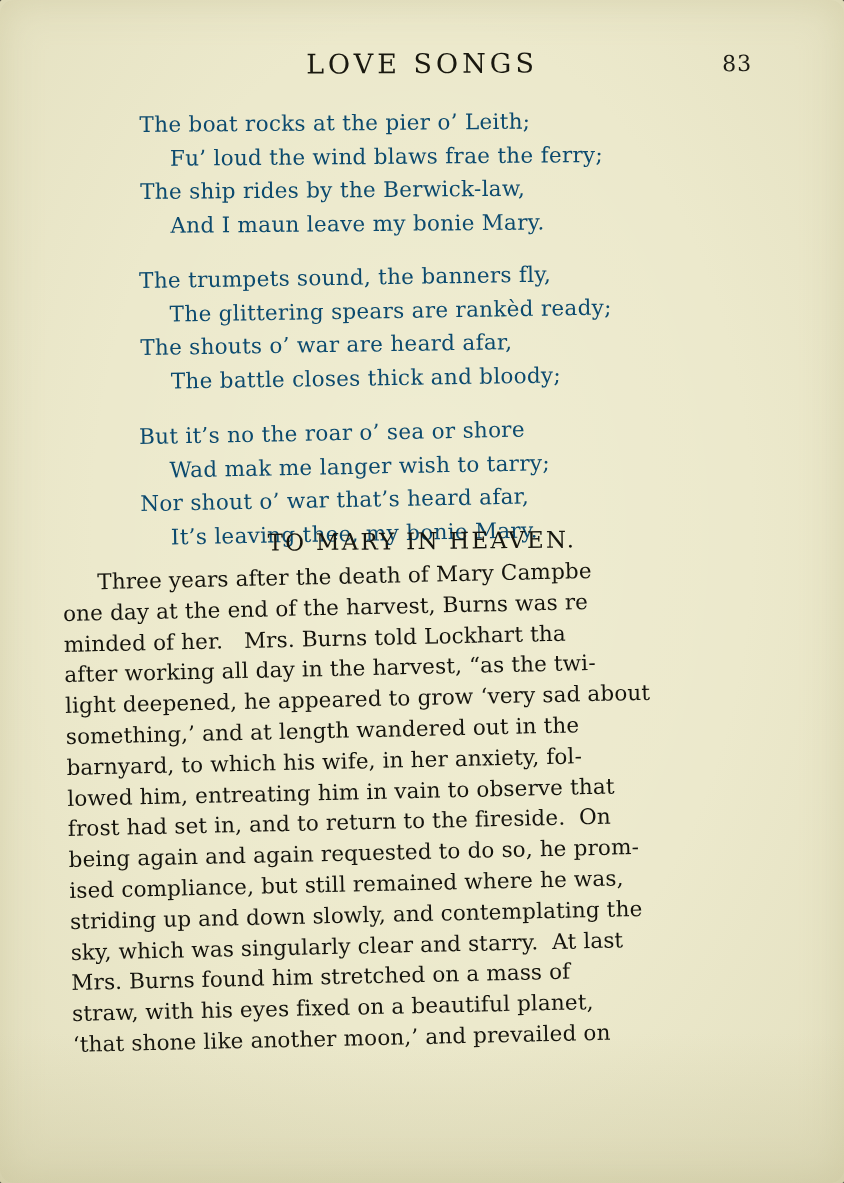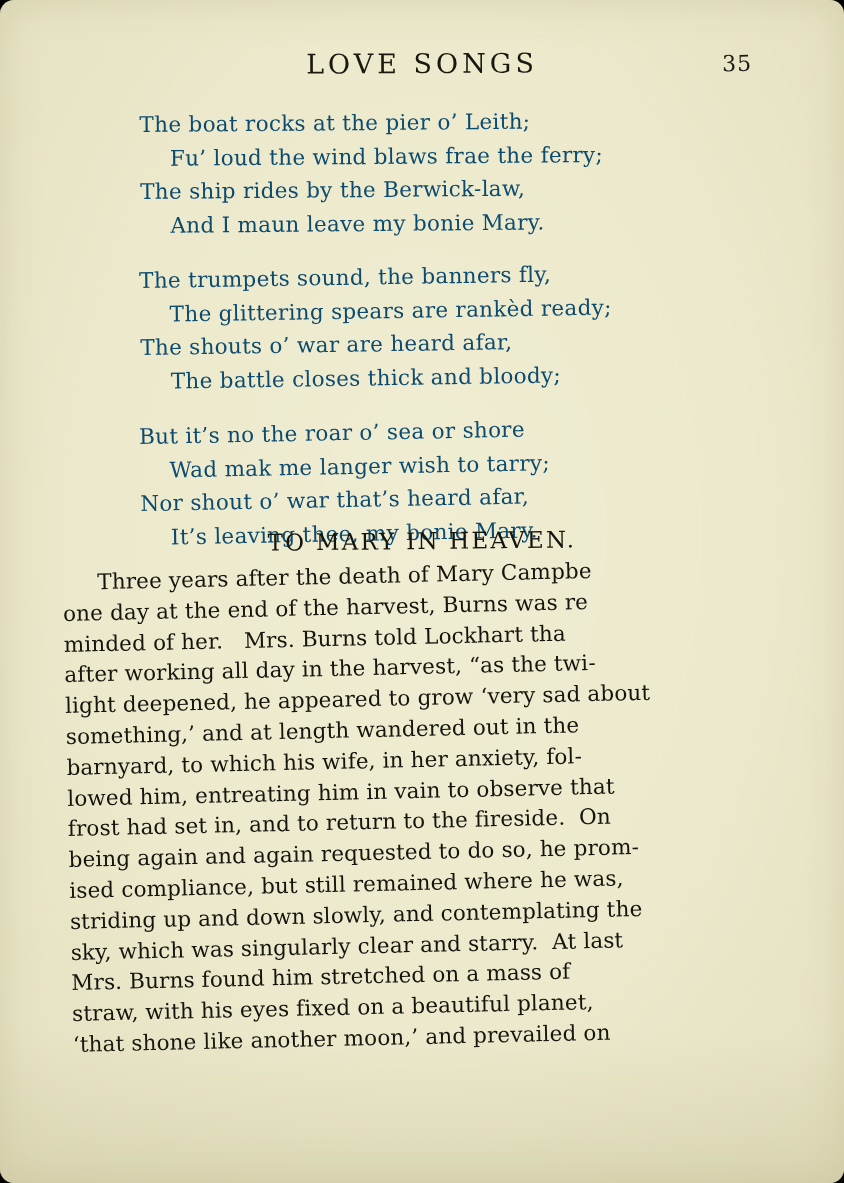--- a/index.html
+++ b/index.html
@@ -8,21 +8,21 @@
     background: #000000;
   }
   .page {
     position: relative;
     width: 844px;
     height: 1183px;
     margin: 0 auto;
     background: #ece9cc;
     overflow: hidden;
     
-    border-radius: 14px;
+    border-radius: 2px;
     box-shadow: inset 0 0 40px rgba(190,185,140,0.45);
   }
   
   .page::after {
     content: "";
     position: absolute;
     inset: 0;
     pointer-events: none;
     background:
       radial-gradient(ellipse at 50% 45%, rgba(255,255,240,0.18) 0%, rgba(232,228,196,0.0) 55%, rgba(205,200,160,0.28) 100%);
@@ -140,21 +140,21 @@
   }
 </style>
 </head>
 <body>
 
 <div class="page">
   <div class="sheet">
 
     <div class="header">
       <div class="running-head">LOVE SONGS</div>
-      <div class="folio">35</div>
+      <div class="folio">83</div>
     </div>
 
     <div class="poem">
 
       <div class="stanza skew-1">
         <div class="line">The boat rocks at the pier o’ Leith;</div>
         <div class="line indent">Fu’ loud the wind blaws frae the ferry;</div>
         <div class="line">The ship rides by the Berwick-law,</div>
         <div class="line indent">And I maun leave my bonie Mary.</div>
       </div>

